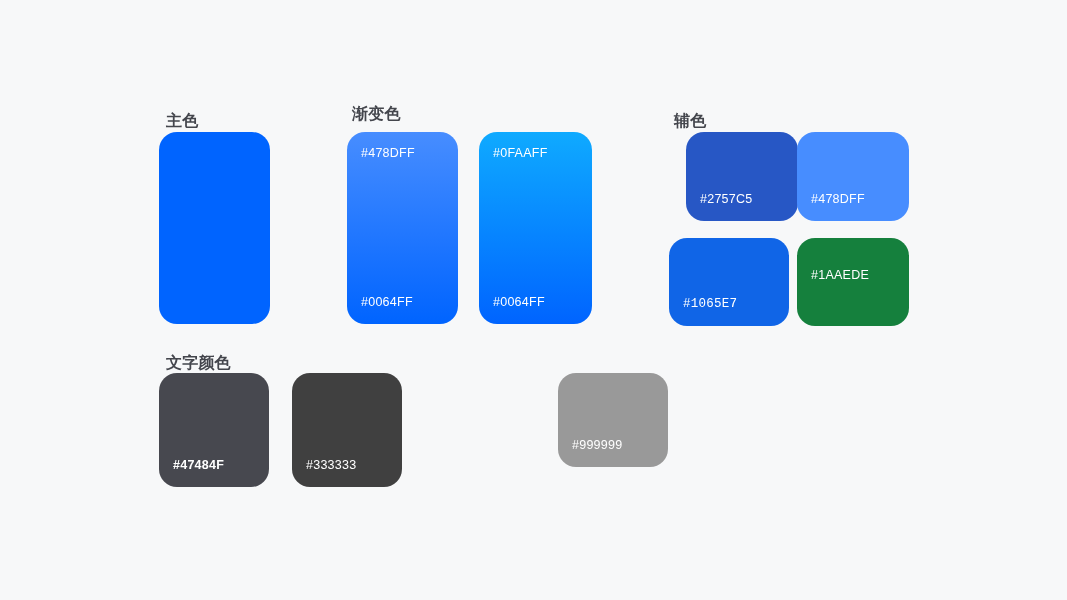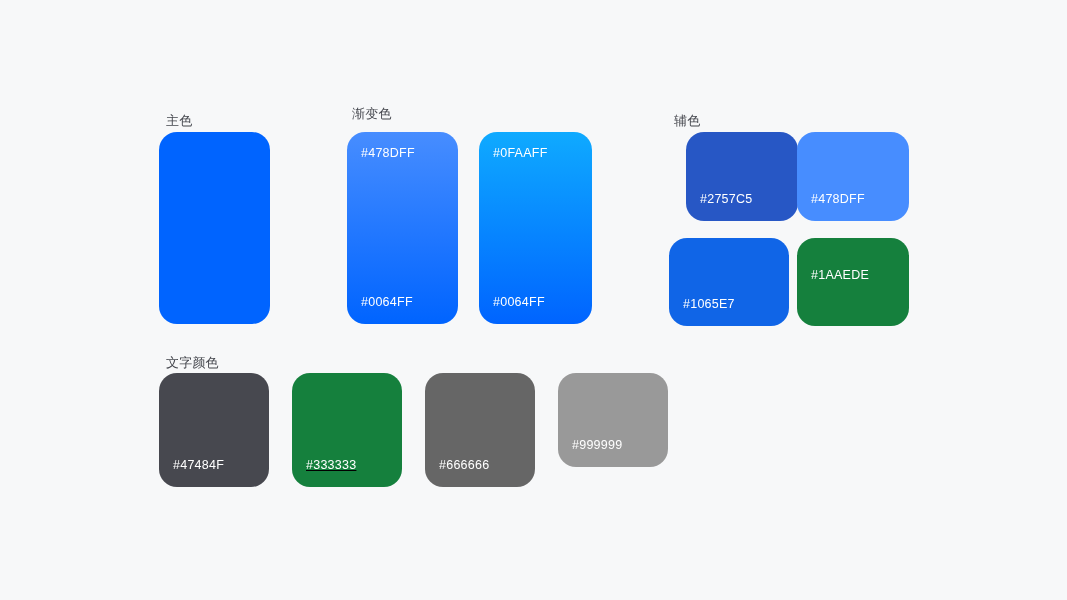--- a/index.html
+++ b/index.html
@@ -18,25 +18,26 @@
 
   .canvas {
     position: relative;
     width: 1067px;
     height: 600px;
   }
 
   
   .group-label {
     position: absolute;
-    font-size: 13px;
+    font-size: 16px;
     line-height: 16px;
     color: #44464d;
     letter-spacing: .2px;
     white-space: nowrap;
+    font-weight: bold;
   }
 
   
   .swatch {
     position: absolute;
     border-radius: 18px;
     display: flex;
     align-items: flex-end;
     overflow: hidden;
   }
@@ -74,21 +75,21 @@
 
   
   #gradient-label     { left: 352px; top: 106px; }
   #gradient-swatch-0  { left: 347px; top: 132px; width: 111px; height: 192px; }
   #gradient-swatch-1  { left: 479px; top: 132px; width: 113px; height: 192px; }
 
   
   #aux-label          { left: 674px; top: 113px; }
   #aux-swatch-0       { left: 686px; top: 132px; width: 112px; height: 89px; }
   #aux-swatch-1       { left: 797px; top: 132px; width: 112px; height: 89px; }
-  #aux-swatch-2       { left: 669px; top: 238px; width: 120px; height: 88px; }
+  #aux-swatch-2       { left: 669px; top: 238px; width: 120px; height: 88px; font-family: Liberation Mono, monospace; }
   #aux-swatch-3       { left: 797px; top: 238px; width: 112px; height: 88px; }
 
   
   #text-label         { left: 166px; top: 355px; }
   #text-swatch-0      { left: 159px; top: 373px; width: 110px; height: 114px; }
   #text-swatch-1      { left: 292px; top: 373px; width: 110px; height: 114px; }
   #text-swatch-2      { left: 425px; top: 373px; width: 110px; height: 114px; }
   #text-swatch-3      { left: 558px; top: 373px; width: 110px; height: 94px; }
 </style>
 </head>
@@ -125,29 +126,26 @@
   <div class="swatch" id="aux-swatch-2" style="background: rgb(16, 101, 231);">
     <div class="hex">#1065E7</div>
   </div>
 
   <div class="swatch" id="aux-swatch-3" style="background: #15803d; align-items: center;">
     <div class="hex">#1AAEDE</div>
   </div>
 
   <div class="group-label" id="text-label">文字颜色</div>
 
-  <div class="swatch" id="text-swatch-0" style="background: rgb(71, 72, 79);">
+  <div class="swatch" id="text-swatch-0" style="background: rgb(71, 72, 79); font-weight: bold;">
     <div class="hex">#47484F</div>
   </div>
 
-  <div class="swatch" id="text-swatch-1" style="background: #15803d; text-decoration: underline;">
+  <div class="swatch" id="text-swatch-1" style="background: #404040;">
     <div class="hex">#333333</div>
   </div>
 
-  <div class="swatch" id="text-swatch-2" style="background: rgb(102, 102, 102);">
-    <div class="hex">#666666</div>
-  </div>
 
   <div class="swatch" id="text-swatch-3" style="background: rgb(153, 153, 153);">
     <div class="hex">#999999</div>
   </div>
 
 </div>
 
 </body></html>

